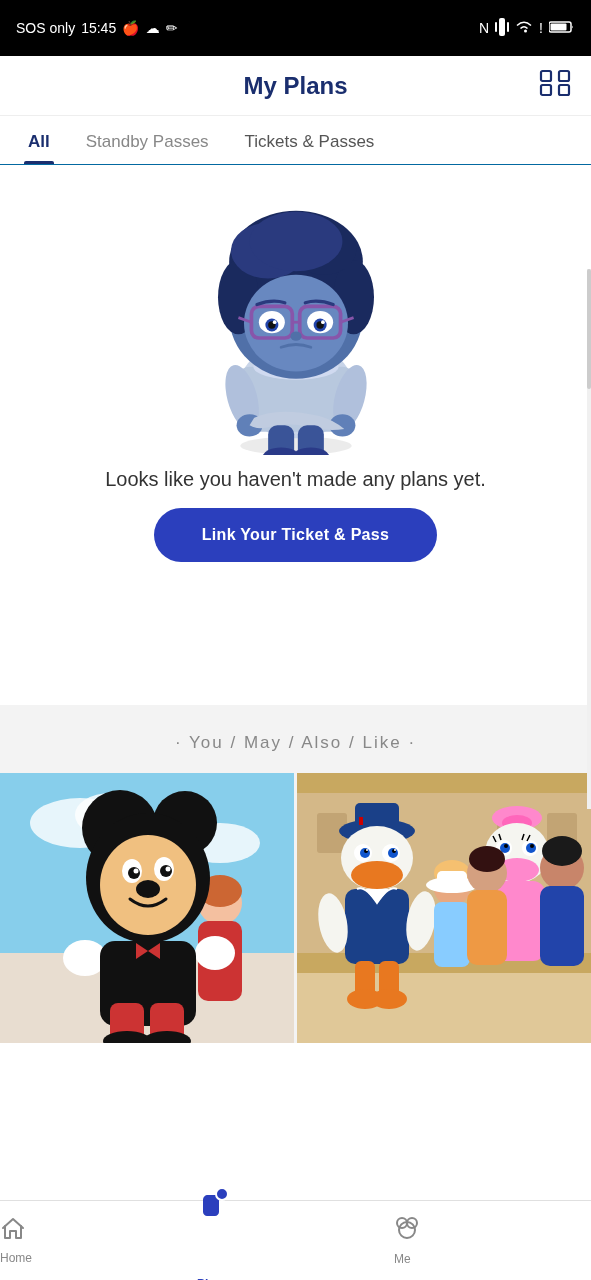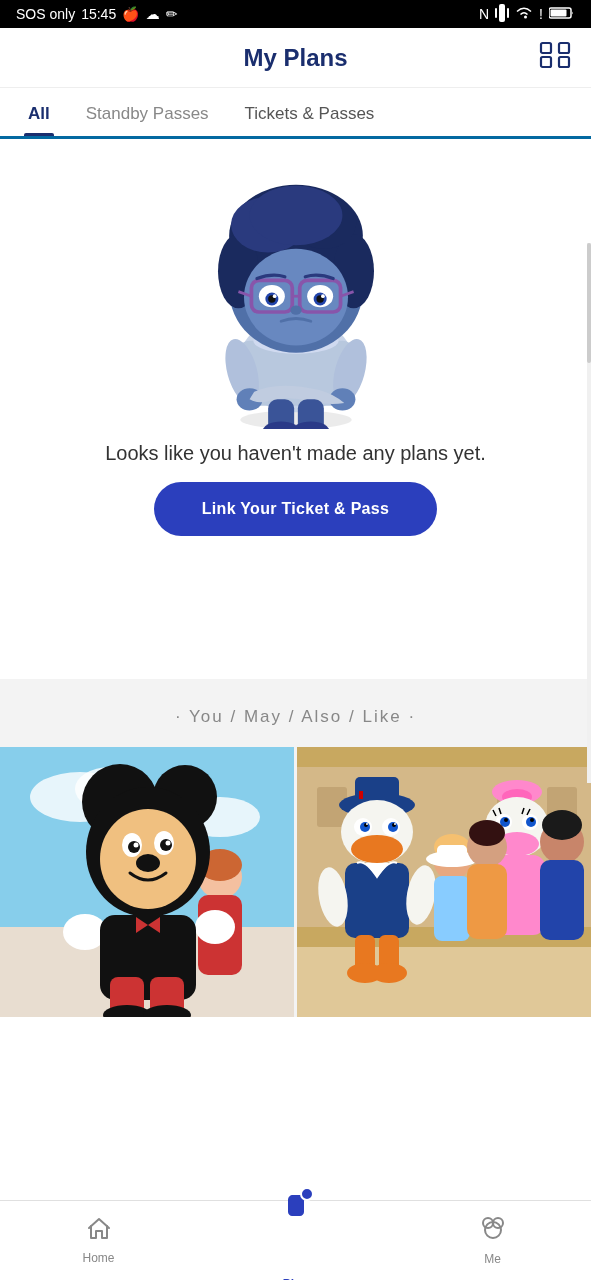--- a/index.html
+++ b/index.html
@@ -9,21 +9,21 @@
       min-height: 1280px;
       font-family: -apple-system, BlinkMacSystemFont, 'Helvetica Neue', Arial, sans-serif;
       background: #fff;
       overflow-x: hidden;
     }
 
     
     .status-bar {
       background: #000;
       color: #fff;
-      height: 28px;
+      height: 56px;
       display: flex;
       align-items: center;
       justify-content: space-between;
       padding: 0 16px;
       font-size: 14px;
       font-weight: 500;
     }
     .status-left { display: flex; align-items: center; gap: 6px; }
     .status-right { display: flex; align-items: center; gap: 6px; }
 
@@ -46,21 +46,21 @@
       position: absolute;
       right: 20px;
       font-size: 24px;
       color: #1a2e6e;
     }
 
     
     .tabs {
       display: flex;
       align-items: flex-start;
-      border-bottom: 3px solid #0369a1;
+      border-bottom: 1px solid #0369a1;
       background: #fff;
       padding: 0 10px;
     }
     .tab {
       padding: 16px 18px 12px;
       font-size: 17px;
       color: #555;
       cursor: pointer;
       position: relative;
       white-space: nowrap;
@@ -160,21 +160,21 @@
       height: 80px;
       background: #fff;
       border-top: 1px solid #e0e0e0;
       display: flex;
       align-items: center;
       justify-content: space-around;
     }
     .nav-item {
       display: flex;
       flex-direction: column;
-      align-items: center;
+      align-items: flex-start;
       gap: 4px;
       cursor: pointer;
       flex: 1;
     }
     .nav-item .nav-icon {
       font-size: 26px;
       color: #888;
     }
     .nav-item .nav-label {
       font-size: 12px;

